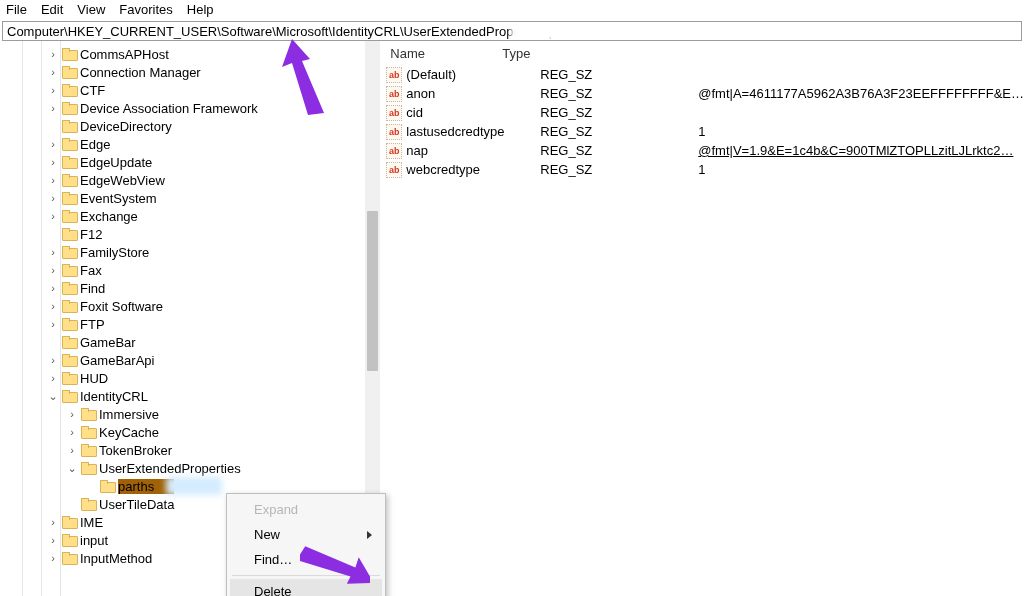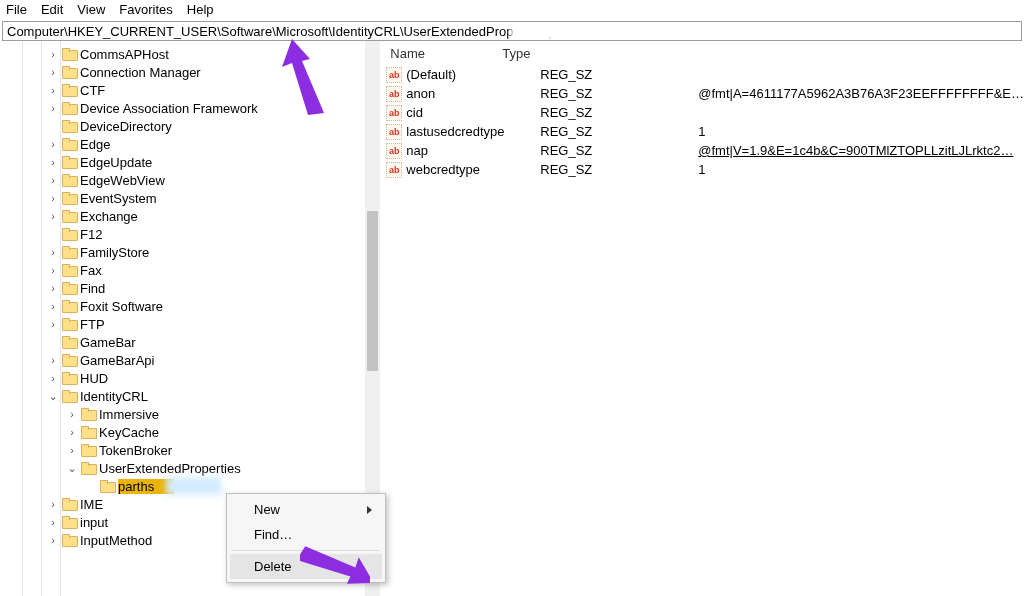--- a/index.html
+++ b/index.html
@@ -98,21 +98,21 @@
     border-radius: 1px 1px 0 0;
   }
   .tree-guide {
     position: absolute;
     width: 1px;
     background: #e6e6e6;
     top: 0;
     bottom: 0;
   }
   .sel {
-    background: #eab308;
+    background: #a16207;
     padding: 0 20px 0 0;
   }
   .sel-blur {
     position: absolute;
     left: 166px;
     width: 56px;
     height: 18px;
     background: #d4ecff;
     filter: blur(3px);
     pointer-events: none;
@@ -377,20 +377,26 @@
           <span>UserExtendedProperties</span>
         </div>
         <div class="row" style="position: relative;">
           <span class="indent" style="width: 84px;"></span>
           <span class="expander none">›</span>
           <span class="folder-icon"></span>
           <span class="sel">parths</span>
           <span class="sel-blur"></span>
         </div>
         <div class="row">
+          <span class="indent" style="width: 65px;"></span>
+          <span class="expander none">›</span>
+          <span class="folder-icon"></span>
+          <span>UserTileData</span>
+        </div>
+        <div class="row">
           <span class="indent" style="width: 46px;"></span>
           <span class="expander">›</span>
           <span class="folder-icon"></span>
           <span>IME</span>
         </div>
         <div class="row">
           <span class="indent" style="width: 46px;"></span>
           <span class="expander">›</span>
           <span class="folder-icon"></span>
           <span>input</span>
@@ -458,20 +464,21 @@
           </div>
           <div style="width: 118px;">REG_SZ</div>
           <div style="flex: 1 1 0%; overflow: hidden; white-space: nowrap;">1</div>
         </div>
       </div>
   </div>
 
 </div>
 
 <div class="context-menu">
+  <div class="cm-item disabled">Expand</div>
   <div class="cm-item submenu">New</div>
   <div class="cm-item">Find…</div>
   <div class="cm-sep"></div>
   <div class="cm-item hover">Delete</div>
 </div>
 
 <div class="arrow-cursor" style="left:272px; top:33px">
   <svg width="70" height="88" viewBox="0 0 70 88">
     <path d="M20 6 L38 26 L30 28 L52 80 L36 82 L20 30 L10 34 Z" fill="#8C2DE2"></path>
   </svg>

